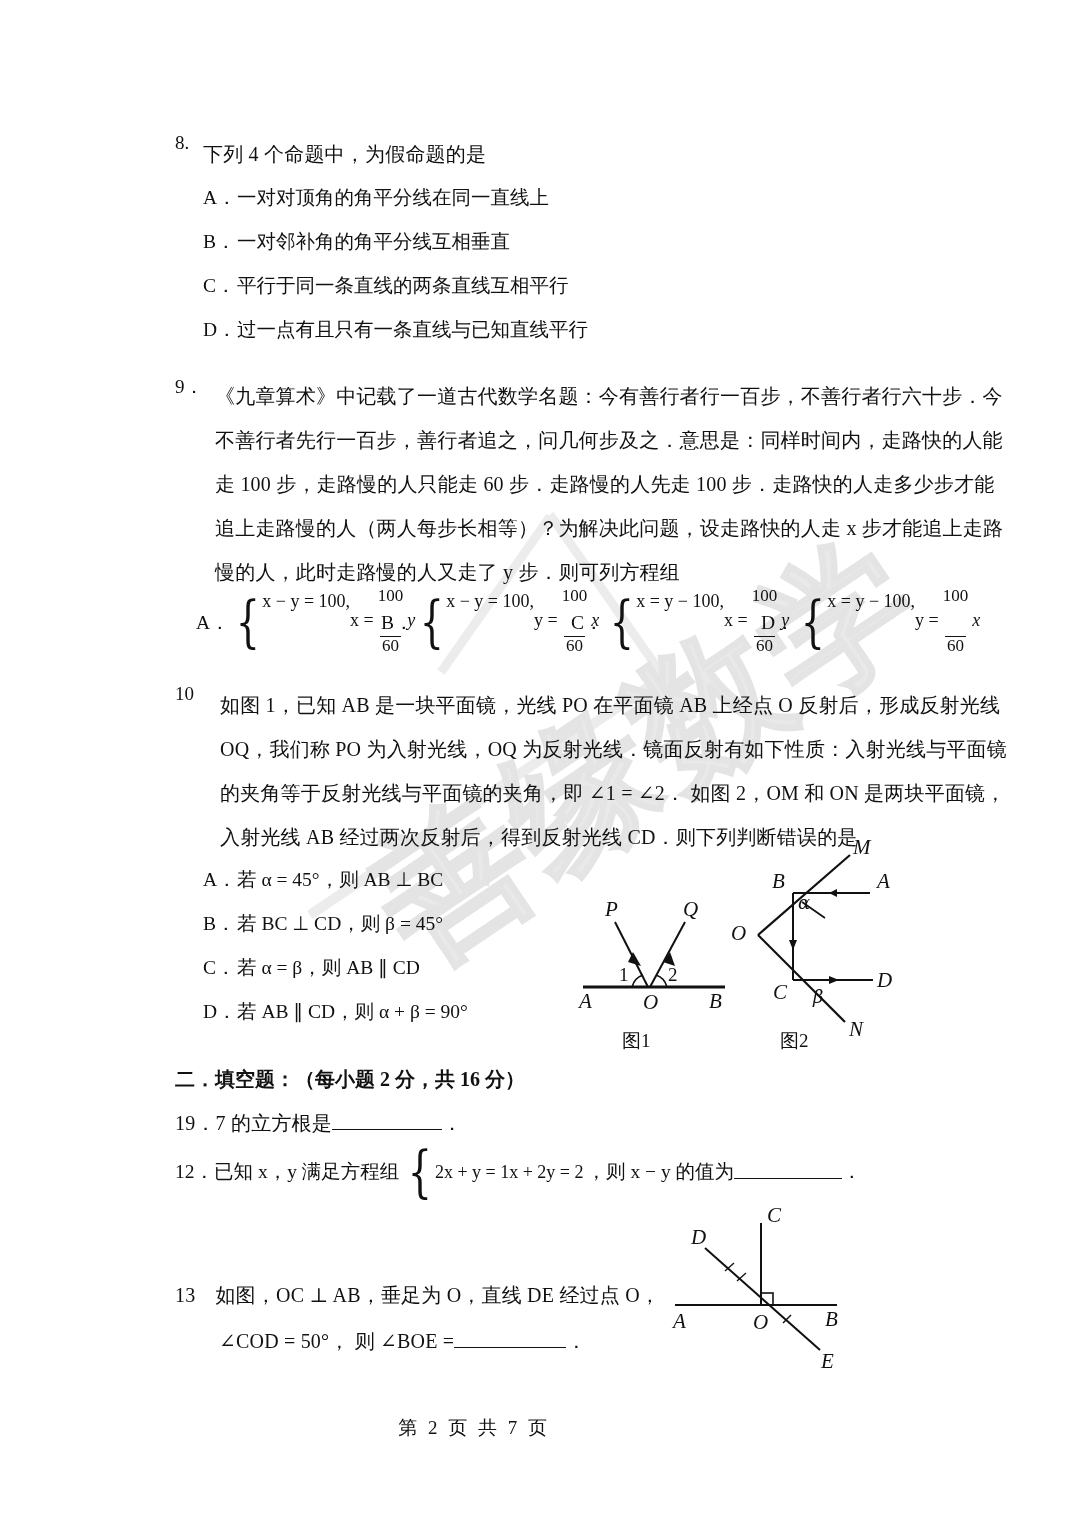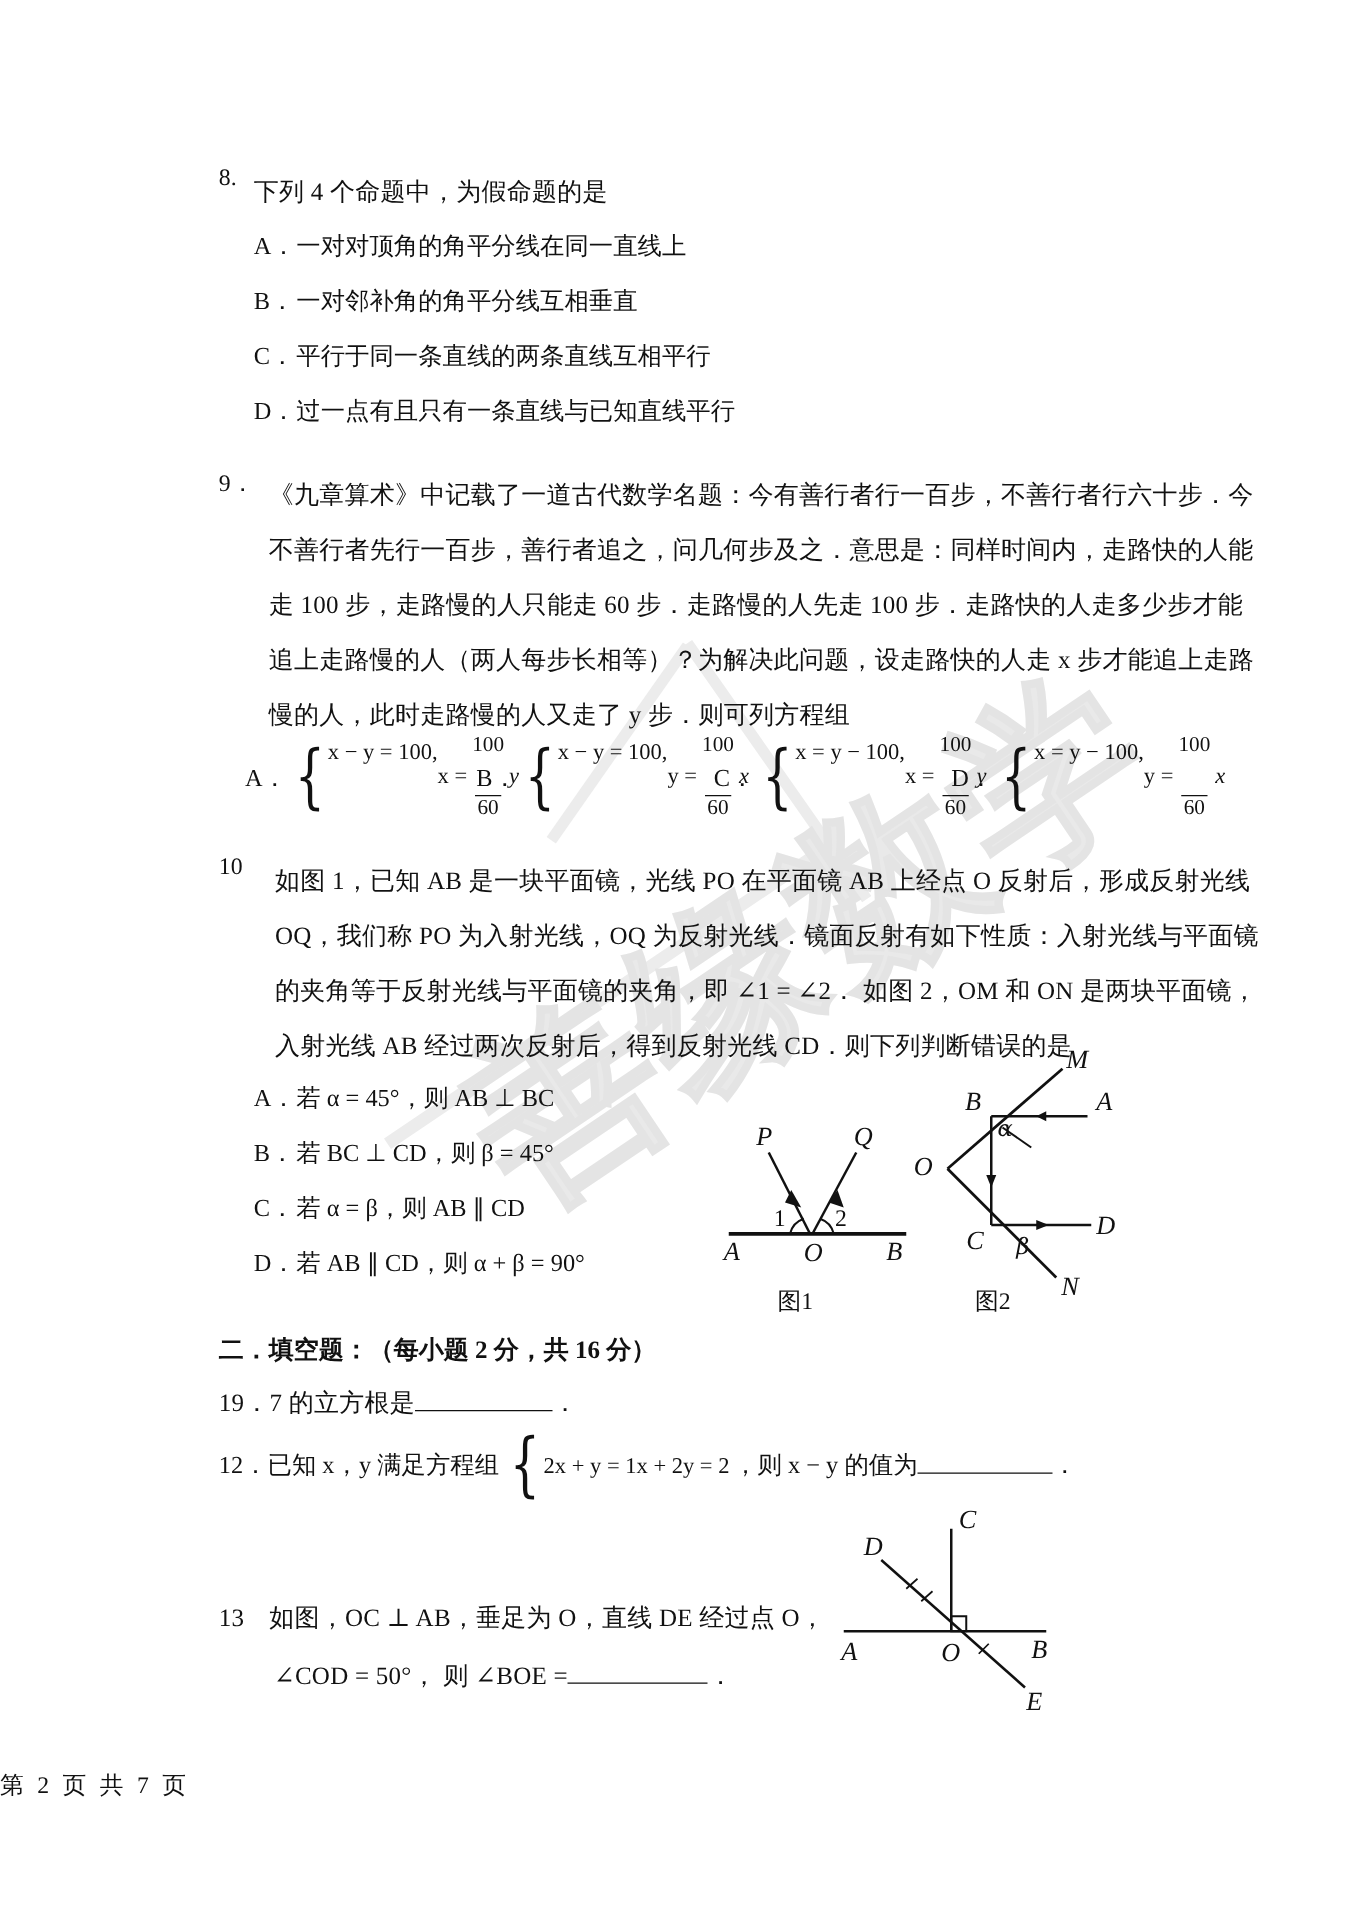--- a/index.html
+++ b/index.html
@@ -127,21 +127,21 @@
     height: 0.85em;
     vertical-align: baseline;
   }
 
   
   #footer {
     position: absolute;
     left: 0;
     top: 1415px;
     width: 948px;
-    text-align: left;
+    text-align: center;
     font-family: "Liberation Serif", serif;
     font-size: 19px;
     letter-spacing: 3px;
   }
 
   .figcap {
     position: absolute;
     font-family: "Liberation Serif", serif;
     font-size: 19px;
     white-space: nowrap;

